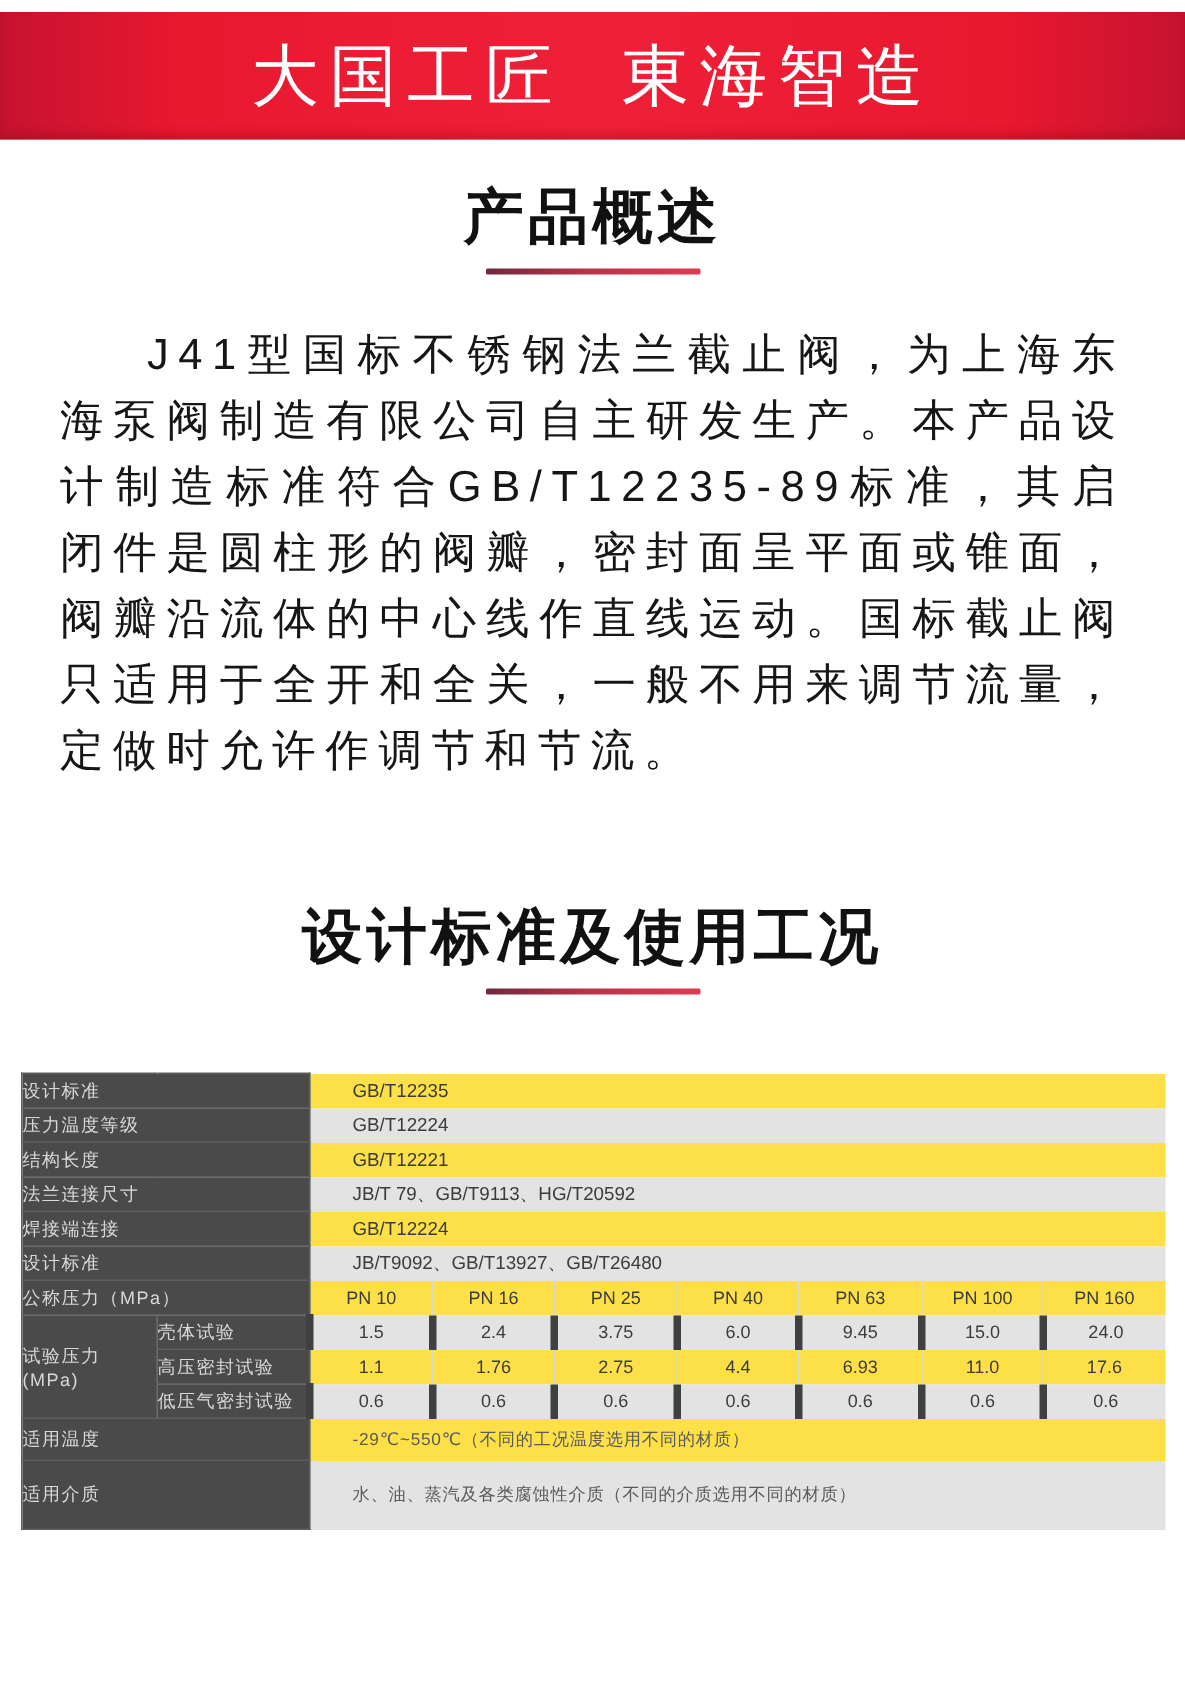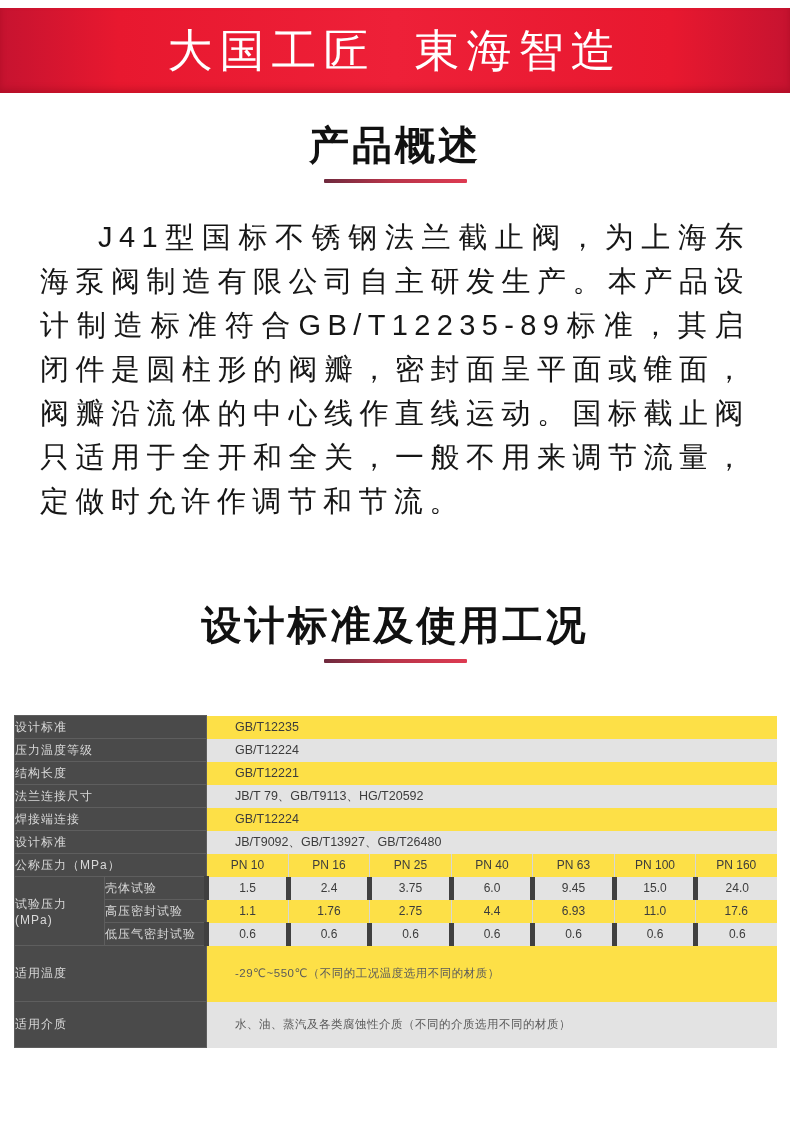--- a/index.html
+++ b/index.html
@@ -64,21 +64,21 @@
 
   
   .spec-table {
     margin: 52px 14px 0 14px;
     width: 762px;
     border-collapse: collapse;
     table-layout: fixed;
     font-size: 12px;
   }
   .spec-table tr { height: 23px; }
-  .spec-table tr.tall-a { height: 56px; }
+  .spec-table tr.tall-a { height: 28px; }
   .spec-table tr.tall-b { height: 46px; margin-top: 39px; }
 
   .spec-table td.hdr {
     background: #4a4a4a;
     color: #d9d9d9;
     border: 1px solid #5e5e5e;
     font-size: 12px;
     letter-spacing: 1px;
   }
   .spec-table td.val {

